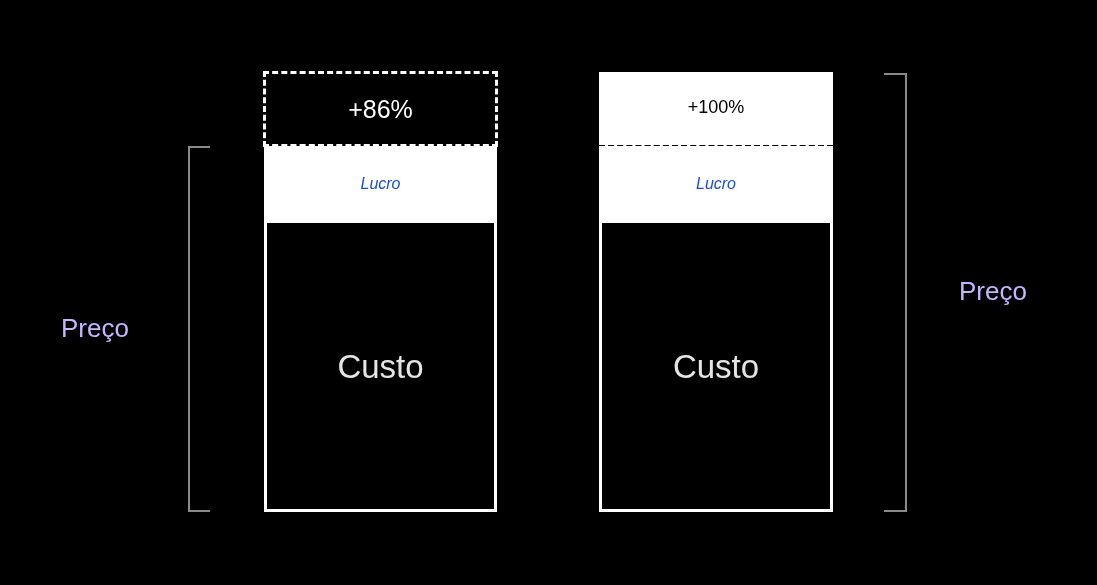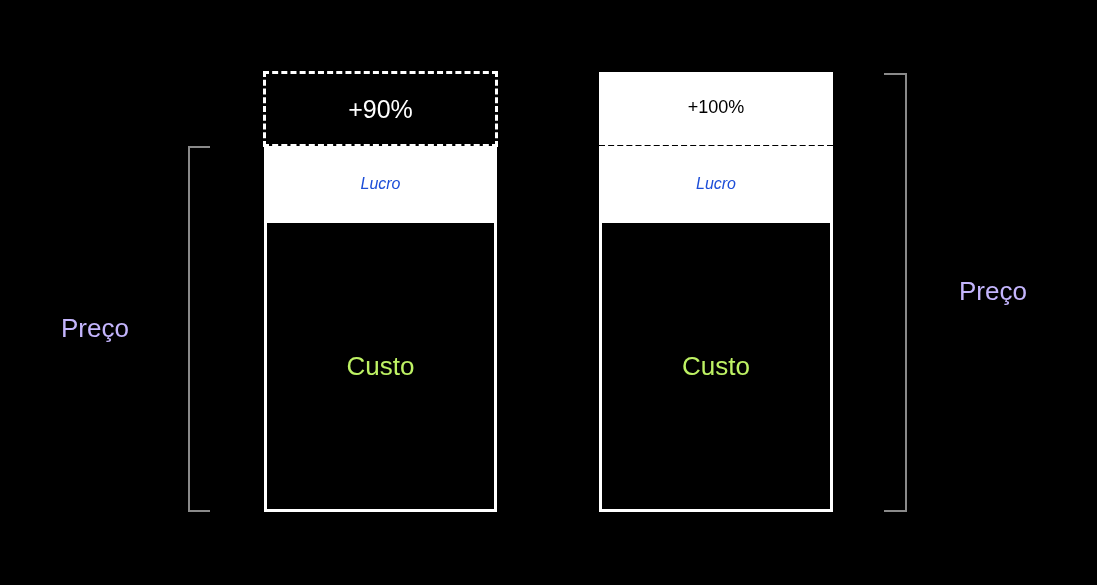--- a/index.html
+++ b/index.html
@@ -101,38 +101,38 @@
   .cost-block {
     position: absolute;
     box-sizing: border-box;
     background: #000000;
     border: 3px solid #ffffff;
     display: flex;
     align-items: center;
     justify-content: center;
   }
   .cost-block .cost-label {
-    color: #bef264;
-    font-size: 26px;
+    color: #e5e5e5;
+    font-size: 33px;
     line-height: 1;
   }
 </style>
 </head>
 <body>
 
 <div id="canvas">
 
   <div class="bracket bracket-left" style="left:188px; top:146px; width:22px; height:366px;"></div>
 
   <div class="bracket-label" style="left:61px; top:315px;">Preço</div>
 
   <div class="bar-group">
 
     <div class="uplift-box-dashed" style="left:263px; top:71px; width:235px; height:76px;">
-      <span class="uplift-label">+90%</span>
+      <span class="uplift-label">+86%</span>
     </div>
 
     <div class="profit-block" style="left:264px; top:146px; width:233px; height:76px;">
       <span class="profit-label">Lucro</span>
     </div>
 
     <div class="cost-block" style="left:264px; top:220px; width:233px; height:292px;">
       <span class="cost-label">Custo</span>
     </div>
 

